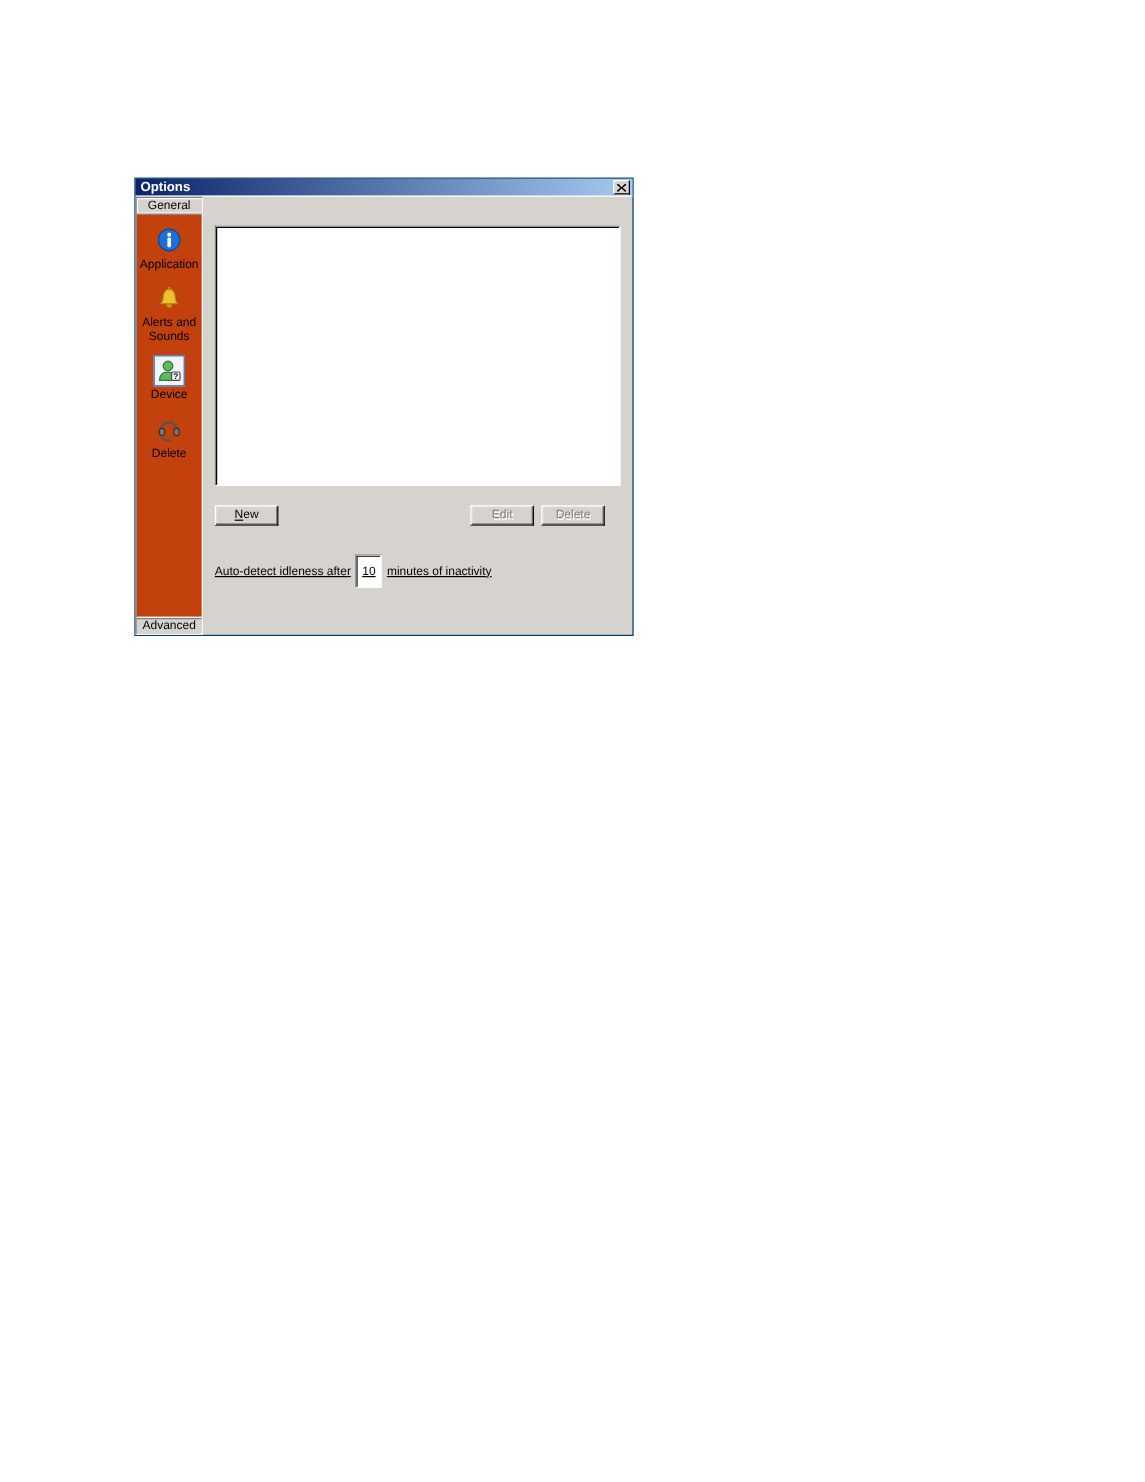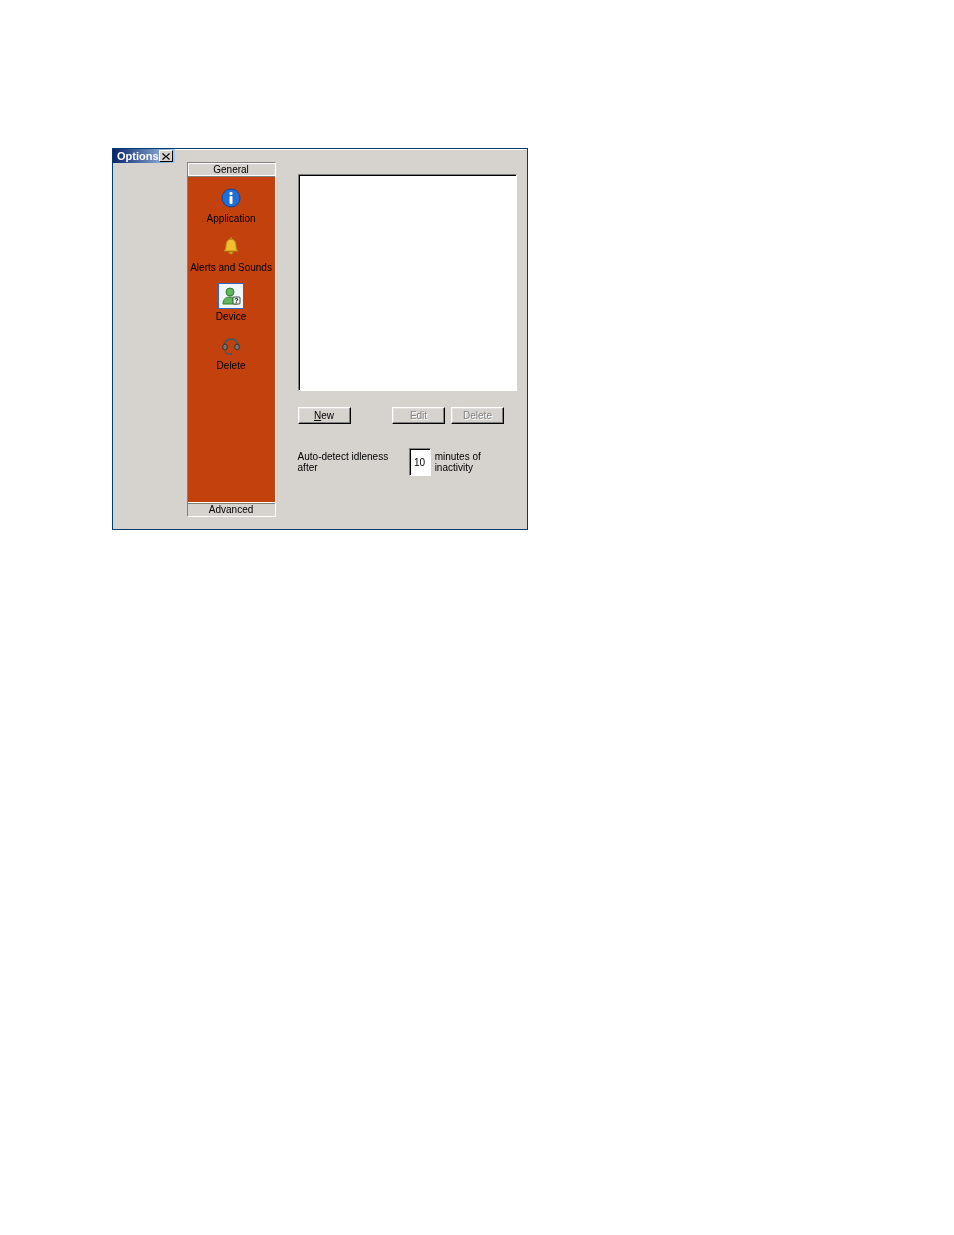--- a/index.html
+++ b/index.html
@@ -18,20 +18,21 @@
   }
   .window {
     position: absolute;
     left: 112px;
     top: 148px;
     width: 416px;
     height: 382px;
     border: 1px solid #003c74;
     background: #d6d3ce;
     display: flex;
+    flex-direction: column;
   }
   .titlebar {
     height: 14px;
     background: linear-gradient(to right, #0a246a, #a6caf0);
     color: #fff;
     display: flex;
     align-items: center;
     justify-content: space-between;
     padding: 0 2px 0 4px;
     font-size: 11px;
@@ -51,25 +52,25 @@
     cursor: pointer;
   }
   .titlebar .close-btn svg { display: block; }
   .client {
     flex: 1;
     display: flex;
     border-top: 1px solid #fff;
   }
   
   .sidebar {
-    width: 89px;
+    width: 56px;
     border: 1px solid #808080;
     border-right-color: #fff;
     border-bottom-color: #fff;
-    margin: 12px;
+    margin: 0;
     display: flex;
     flex-direction: column;
     background: #d6d3ce;
   }
   .sidebar .group-header {
     height: 14px;
     background: #d6d3ce;
     border-bottom: 1px solid #808080;
     box-shadow: inset 0 -1px 0 #fff, inset 0 1px 0 #fff, inset 1px 0 0 #fff;
     display: flex;
@@ -169,20 +170,21 @@
     border: 1px solid #000;
     box-shadow: inset 0 0 0 1px #fff, inset -1px -1px 0 1px #808080;
   }
   .btn .u { text-decoration: underline; }
   .idle-row {
     margin-top: 24px;
     display: flex;
     align-items: center;
     font-size: 10px;
     gap: 4px;
+    text-decoration: underline;
   }
   input.num {
     width: 22px;
     height: 28px;
     border: 1px solid #808080;
     border-right-color: #fff;
     border-bottom-color: #fff;
     box-shadow: inset 1px 1px 0 #000;
     font-size: 10px;
     text-align: center;

